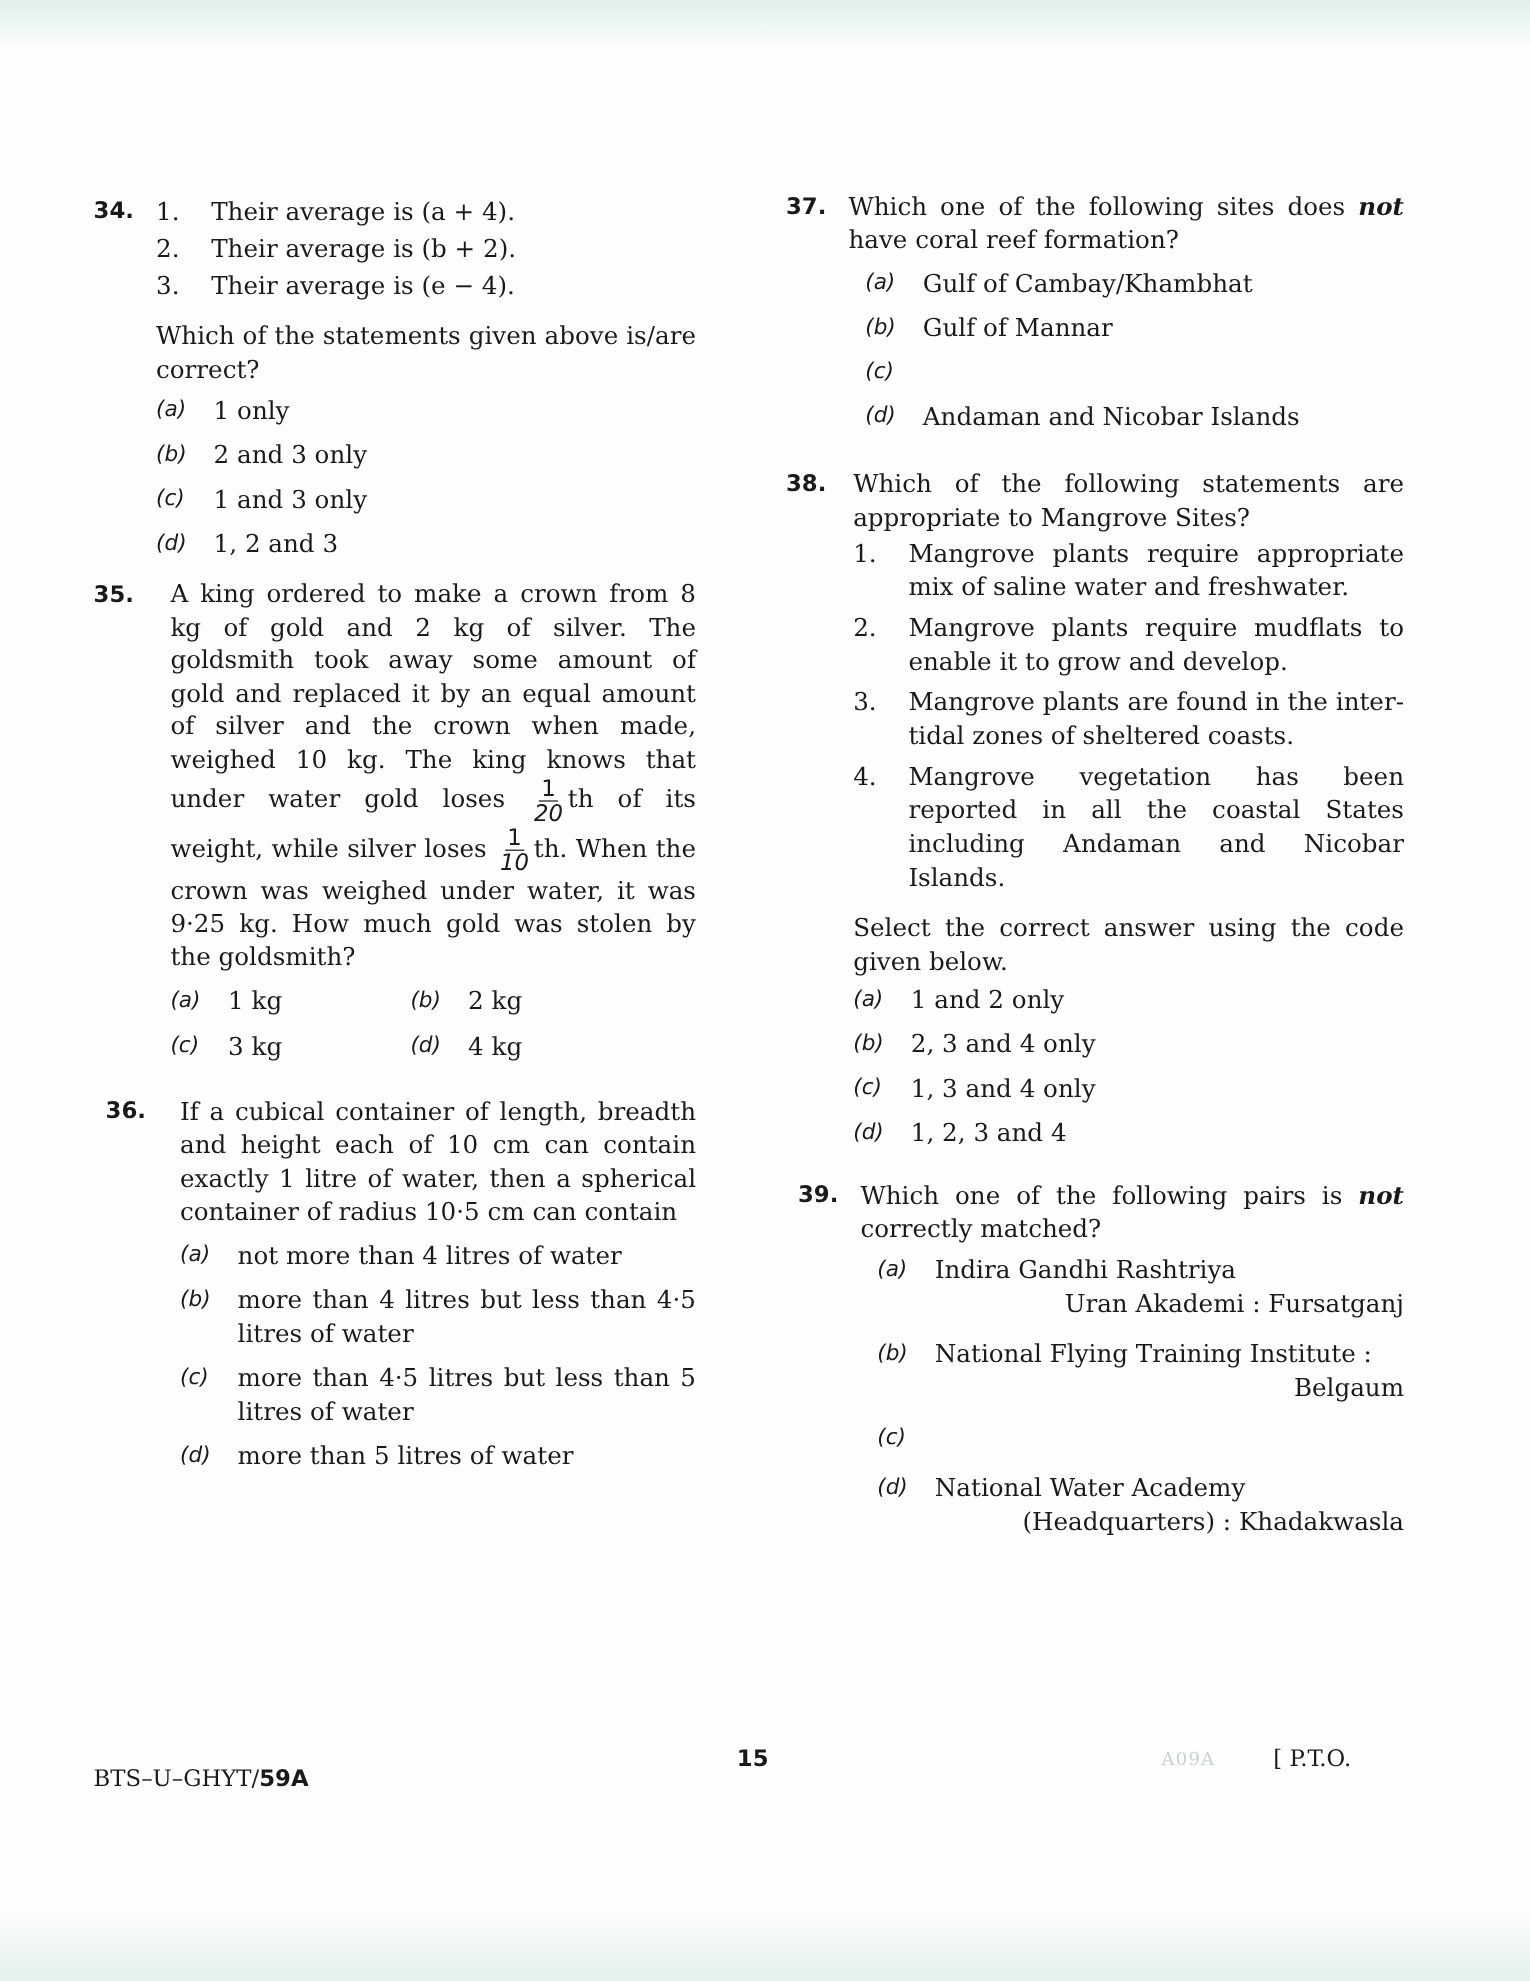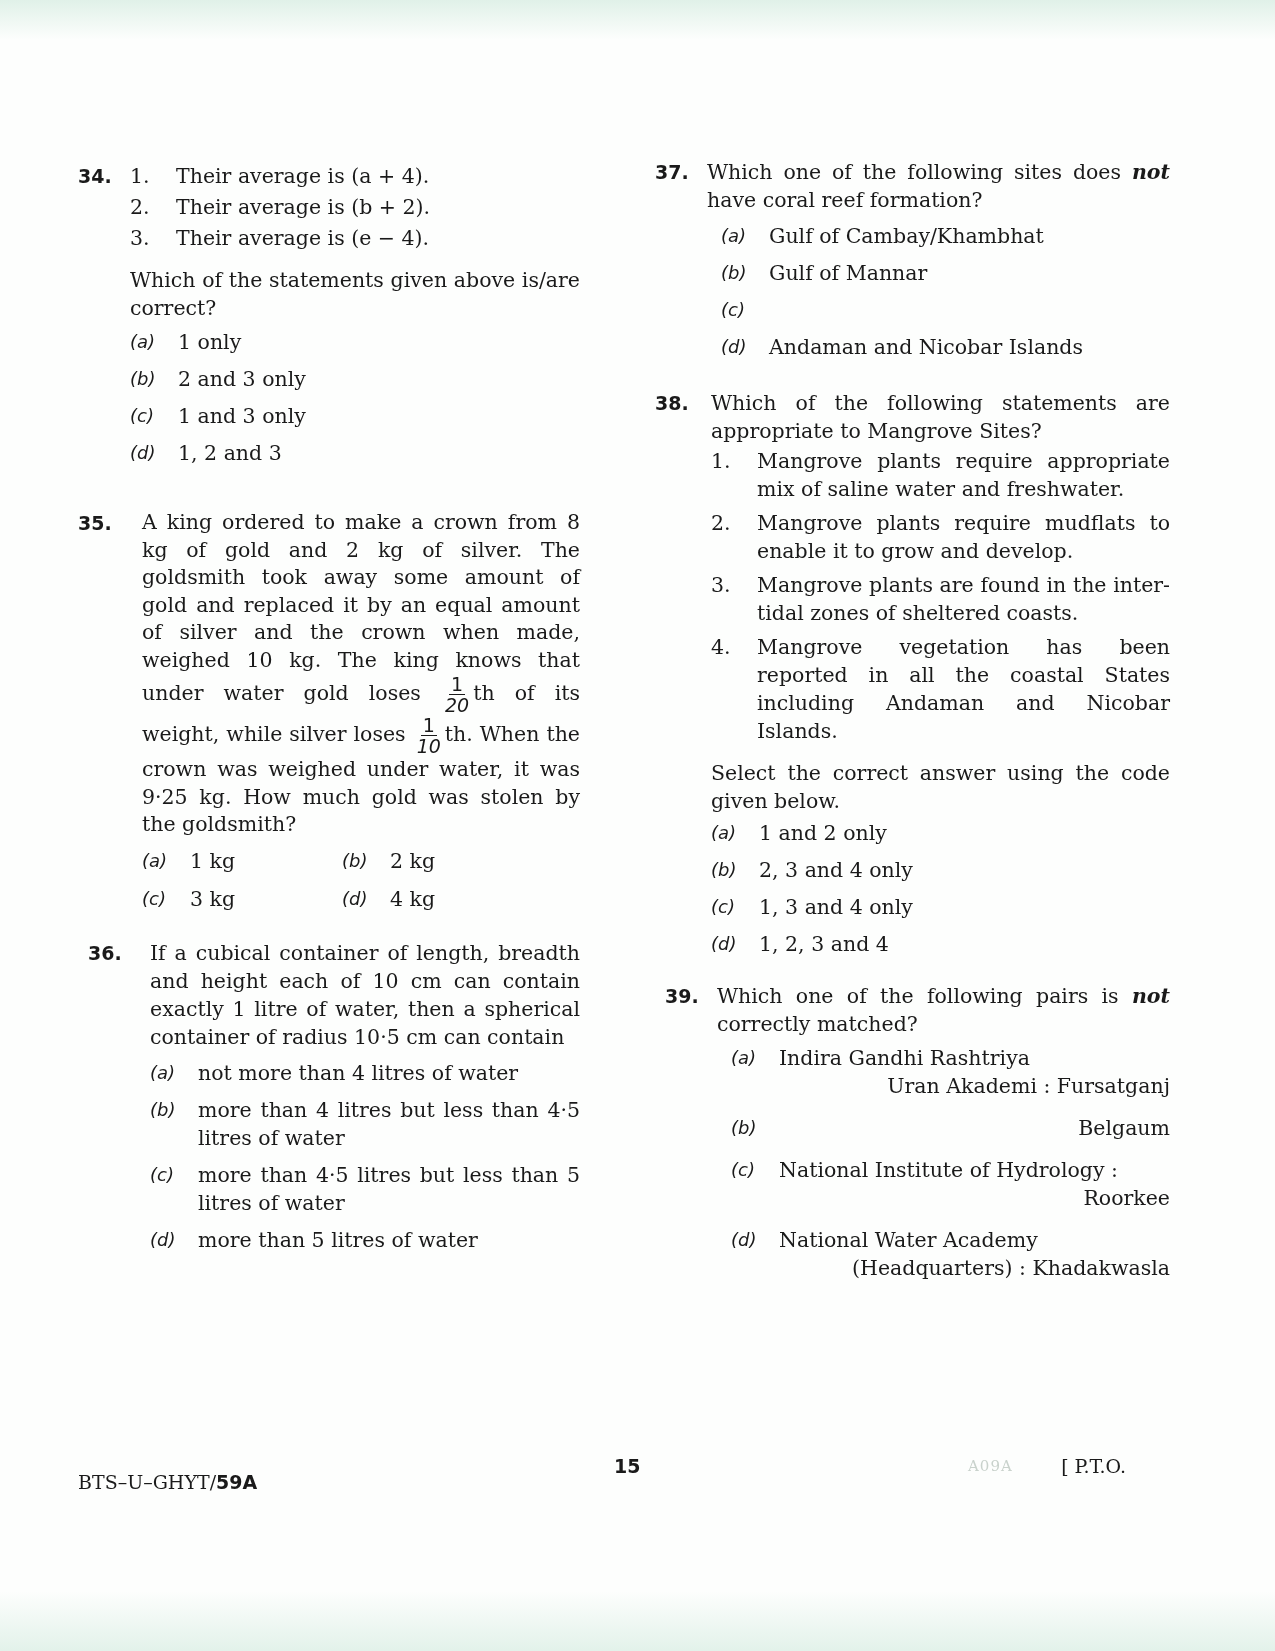--- a/index.html
+++ b/index.html
@@ -70,21 +70,21 @@
     .footer .pto { position: absolute; right: 0; top: 0; }
   </style>
 </head>
 <body>
 
 <div class="scan-top"></div>
 <div class="scan-bottom"></div>
 
 <div class="col col-left">
 
-  <div class="question" style="margin-bottom:42px;">
+  <div class="question" style="margin-bottom:15px;">
     <span class="qnum">34.</span>
     <div class="qbody">
       <div class="stmt-list" style="margin-top:4px;">
         <div class="stmt">
             <span class="sn">1.</span>
             <span class="st">Their average is (a + 4).</span>
           </div>
         <div class="stmt">
             <span class="sn">2.</span>
             <span class="st">Their average is (b + 2).</span>
@@ -249,25 +249,24 @@
       <div class="qstem" style="margin-bottom:6px;">
         <span>Which one of the following pairs is</span> <b class="kw">not</b> <span>correctly matched?</span>
       </div>
       <div style="margin-left:14px;">
         <div class="opt" style="margin-bottom:14px;">
             <span class="ol">(a)</span>
             <span class="ot"><span>Indira Gandhi Rashtriya</span><span class="ot2">Uran Akademi : Fursatganj</span></span>
           </div>
         <div class="opt" style="margin-bottom:14px;">
             <span class="ol">(b)</span>
-            <span class="ot"><span class="ot2">Belgaum</span></span>
+            <span class="ot"><span>National Flying Training Institute :</span><span class="ot2">Belgaum</span></span>
           </div>
         <div class="opt" style="margin-bottom:14px;">
             <span class="ol">(c)</span>
-            <span class="ot"><span>National Institute of Hydrology :</span><span class="ot2">Roorkee</span></span>
           </div>
         <div class="opt">
             <span class="ol">(d)</span>
             <span class="ot"><span>National Water Academy</span><span class="ot2">(Headquarters) : Khadakwasla</span></span>
           </div>
       </div>
     </div>
   </div>
 </div>
 

